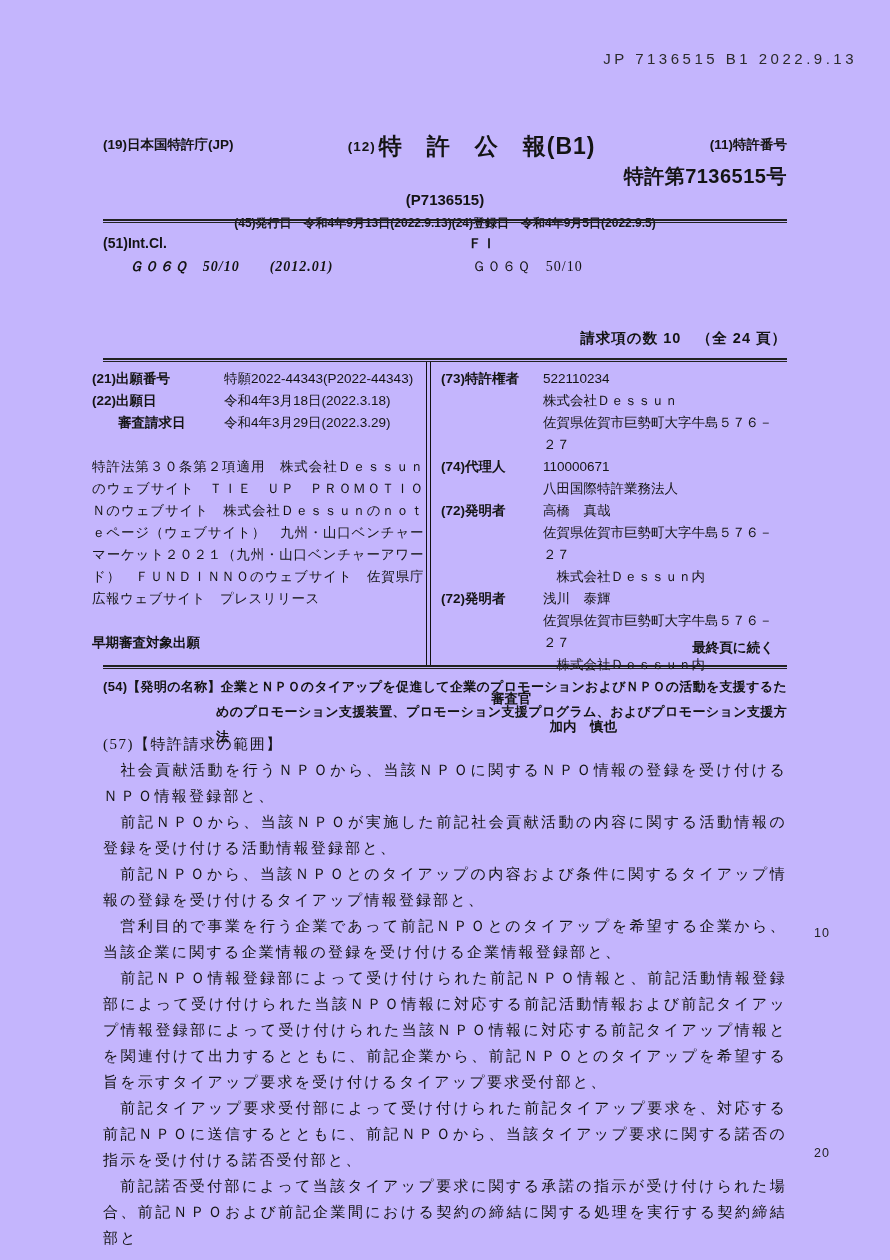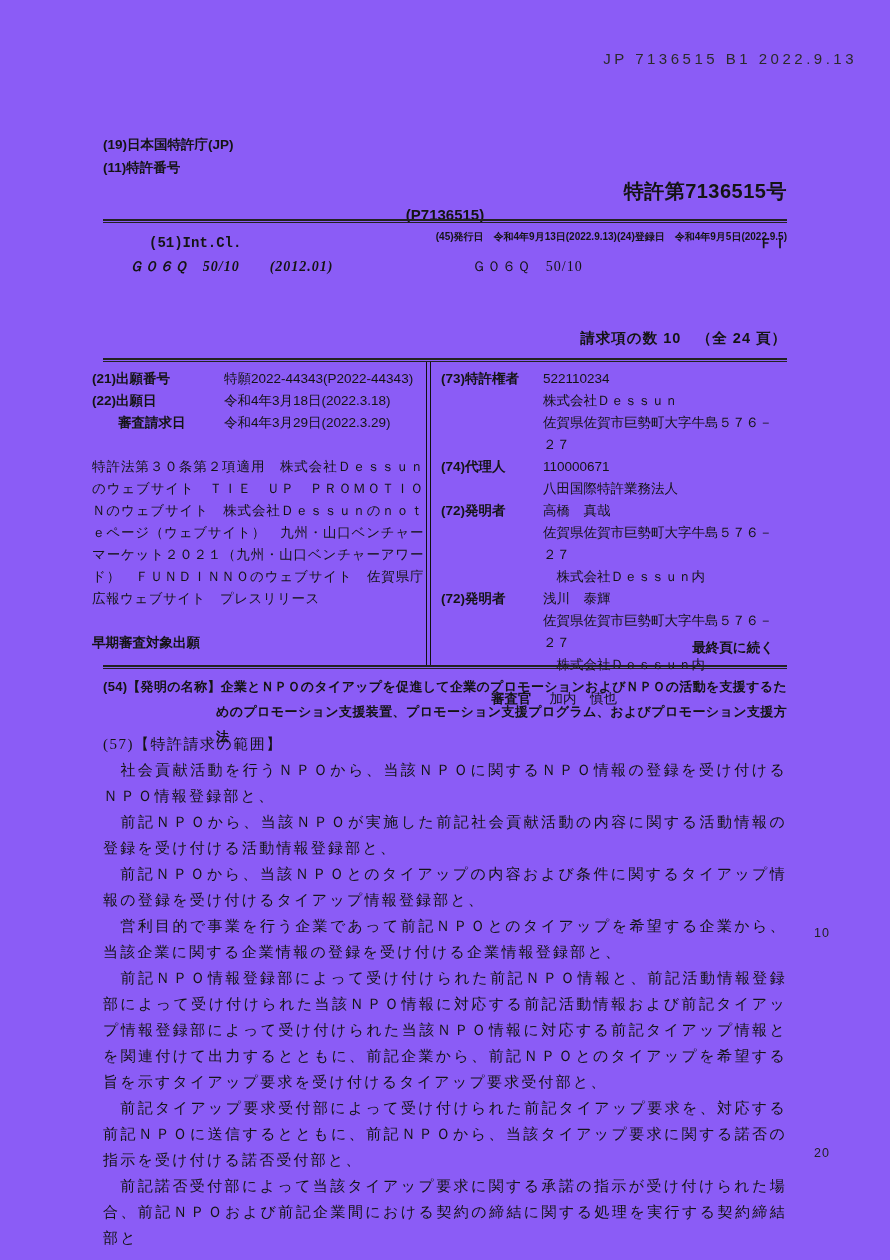--- a/index.html
+++ b/index.html
@@ -6,56 +6,56 @@
   html,body { margin:0; padding:0; }
   body {
     width:890px; height:1260px;
     background:#f7f7f5;
     font-family:"Liberation Serif","DejaVu Serif",serif;
     color:#141414;
   }
   .page {
     position:relative;
     width:890px; height:1260px;
-    background:#8b5cf6;
+    background:#c4b5fd;
     overflow:hidden;
   }
   
   .doc-id {
     position:absolute; top:50px; right:33px;
     font-family:"Liberation Sans","DejaVu Sans",sans-serif;
     font-size:15px; letter-spacing:3.5px; color:#2a2a2a;
   }
   
   .header { position:absolute; top:131px; left:103px; width:684px;
     font-family:"Liberation Sans","DejaVu Sans",sans-serif; }
-  .h-row1 { display:flex; justify-content:space-between; align-items:flex-start;flex-direction:column; }
+  .h-row1 { display:flex; justify-content:space-between; align-items:flex-start; }
   .office { font-size:13.5px; font-weight:bold; padding-top:5px; }
   .kind { font-size:23px; font-weight:bold; letter-spacing:1px; white-space:nowrap; }
   .kind-small { font-size:13.5px; font-weight:bold; position:relative; top:-3px; margin-right:3px; }
   .numlabel { font-size:13.5px; font-weight:bold; padding-top:5px; }
   .patnum { text-align:right; font-size:20px; font-weight:bold; letter-spacing:0.5px; margin-top:1px; }
   .patnum-paren { text-align:center; font-size:15px; font-weight:bold; margin-top:1px; }
-  .h-row2 { display:flex; justify-content:flex-end; font-size:10px; font-weight:bold; margin-top:7px; }
+  .h-row2 { display:flex; justify-content:center; font-size:12px; font-weight:bold; margin-top:7px; }
   
   .rule { position:absolute; left:103px; width:684px; height:4px;
     border-top:2px solid #222; border-bottom:1px solid #222; }
   .rule1 { top:219px; }
   .rule2 { top:358px; }
   .rule3 { top:665px; }
   
   .class-grid { position:absolute; top:231px; left:103px; width:684px;
     display:flex; font-size:14px; line-height:24px; }
   .class-left { width:345px; }
   .class-right { flex:1; }
-  .class-label { font-family:Liberation Mono, monospace; font-weight:bold;margin-left:46px; }
+  .class-label { font-family:Liberation Sans, sans-serif; font-weight:bold; }
   .intcl-line { padding-left:26px; font-style:italic; font-weight:bold; letter-spacing:1px; }
   .intcl-ver { margin-left:30px; }
   .fi-label { padding-left:20px; font-weight:bold;
-    font-family:"Liberation Sans","DejaVu Sans",sans-serif;text-align:right; }
+    font-family:"Liberation Sans","DejaVu Sans",sans-serif; }
   .fi-line { padding-left:24px; letter-spacing:1px; }
   
   .claims-count { position:absolute; top:329px; right:103px;
     font-family:"Liberation Sans","DejaVu Sans",sans-serif;
     font-size:14.5px; font-weight:bold; letter-spacing:1px; }
   
   .biblio { position:absolute; top:362px; left:92px; width:684px; height:303px;
     display:flex;
     font-family:"Liberation Sans","DejaVu Sans",sans-serif;
     font-size:13.5px; line-height:22px; }
@@ -65,21 +65,21 @@
   .b-row { display:flex; }
   .b-label { width:132px; flex-shrink:0; font-weight:bold; }
   .b-label.indent1 { padding-left:26px; }
   .note { margin-top:22px; width:332px; text-align:justify; letter-spacing:0.5px; }
   .early { margin-top:22px; font-weight:bold; }
   .entry { display:flex; }
   .e-label { width:102px; flex-shrink:0; font-weight:bold; }
   .e-lines { flex:1; }
   .examiner { display:flex; margin-top:12px; }
   .x-label { margin-left:50px; margin-right:18px; font-weight:bold; }
-  .x-value { font-weight:normal; }
+  .x-value { font-weight:bold;margin-top:28px; }
   .continue { position:absolute; bottom:6px; right:2px; font-weight:bold;font-family:Liberation Serif, serif; }
   
   .title54 { position:absolute; top:674px; left:103px; width:684px;
     font-family:"Liberation Sans","DejaVu Sans",sans-serif;
     font-size:13px; line-height:25px; font-weight:bold;
     padding-left:113px; text-indent:-113px; letter-spacing:0.3px; text-align:justify; }
   
   .claims-body { position:absolute; top:731px; left:103px; width:684px;
     font-size:15px; line-height:26px; }
   .claims-heading, .claim-no { letter-spacing:1.5px; margin:0; }
@@ -93,20 +93,21 @@
 </head>
 <body>
 
 <div class="page">
 
   <div class="doc-id">JP 7136515 B1 2022.9.13</div>
 
   <div class="header">
     <div class="h-row1">
       <span class="office">(19)日本国特許庁(JP)</span>
+      <span class="kind"><span class="kind-small">(12)</span><span>特　許　公　報(B1)</span></span>
       <span class="numlabel">(11)特許番号</span>
     </div>
     <div class="patnum">特許第7136515号</div>
     <div class="patnum-paren">(P7136515)</div>
     <div class="h-row2">
       <span>(45)発行日　令和4年9月13日(2022.9.13)</span>
       <span>(24)登録日　令和4年9月5日(2022.9.5)</span>
     </div>
   </div>
 

